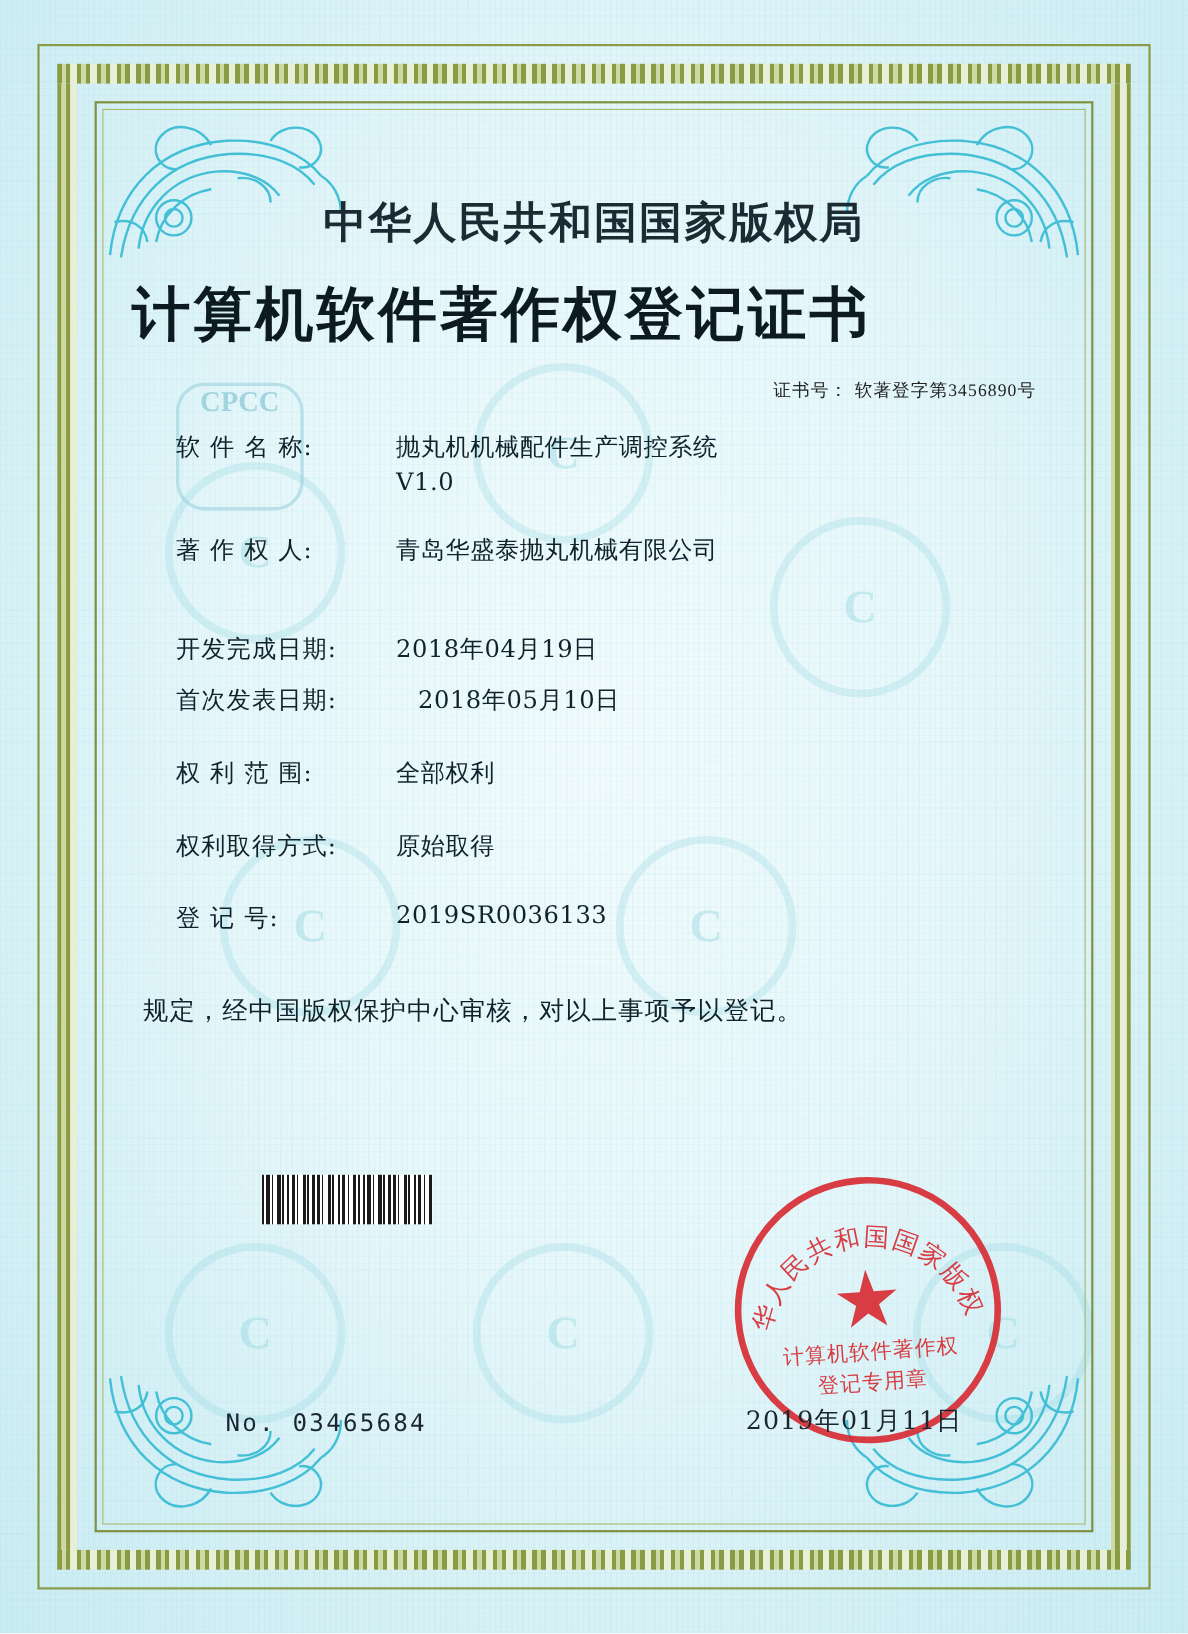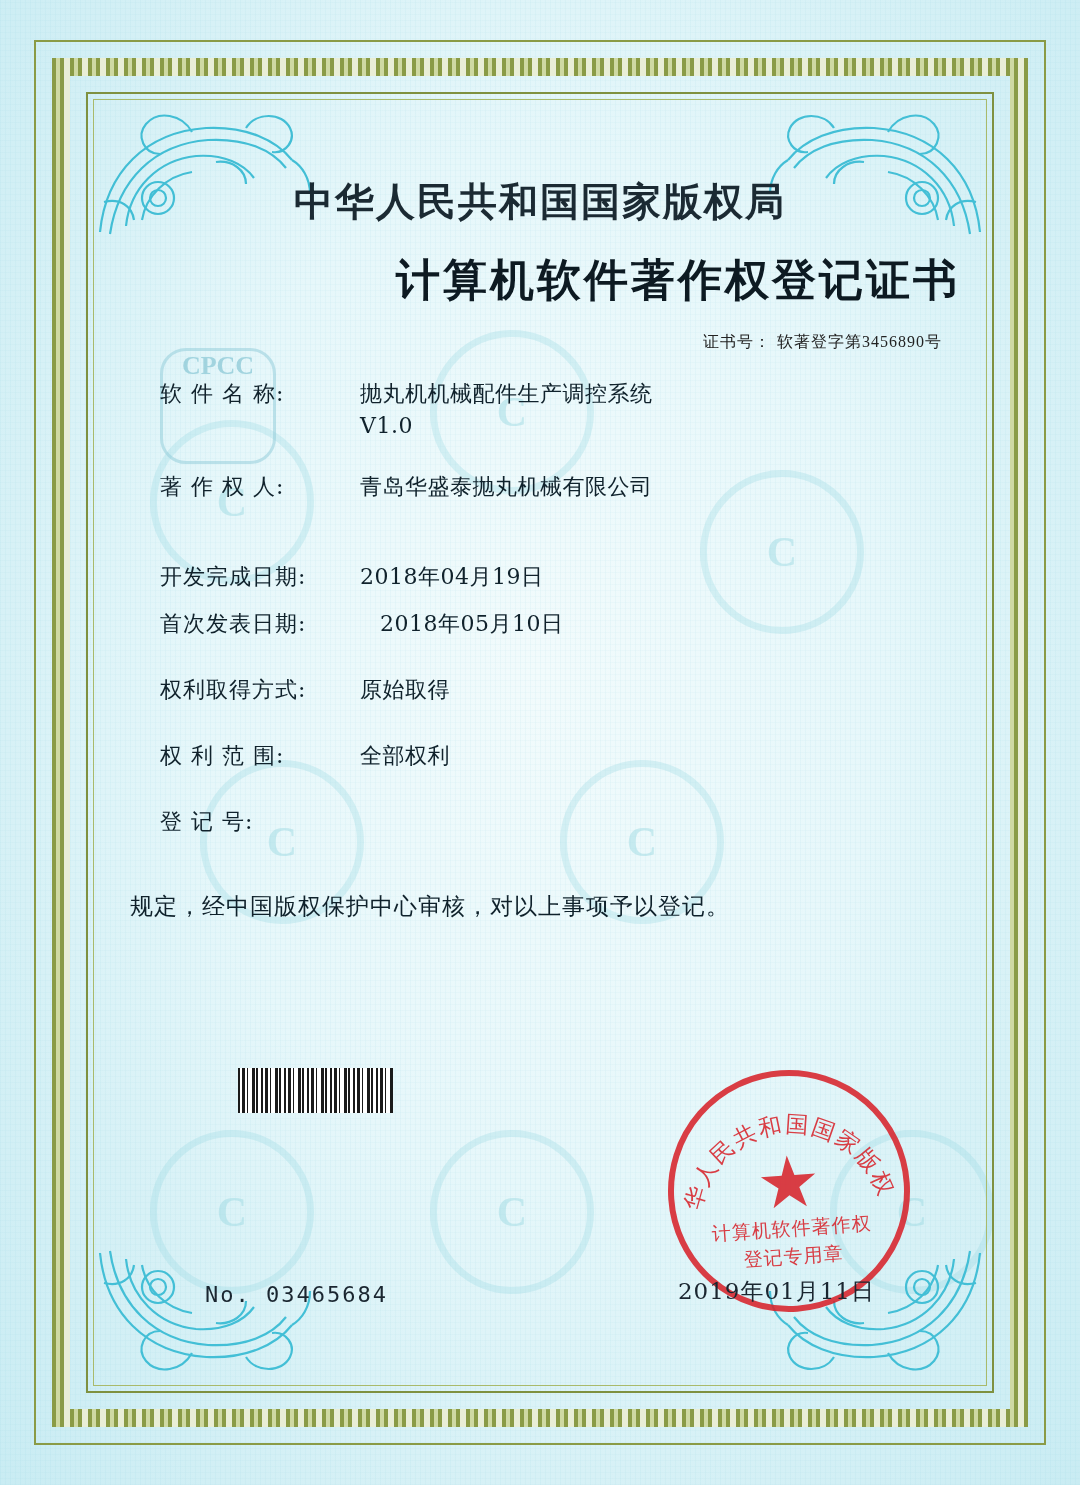--- a/index.html
+++ b/index.html
@@ -105,22 +105,22 @@
   .title-main {
     text-align: center;
     font-size: 39px;
     letter-spacing: 2px;
     color: #1b2a33;
     font-weight: bold;
     font-family: "DejaVu Serif", "Liberation Serif", serif;
     margin-bottom: 22px;
   }
   .title-sub {
-    text-align: right;
-    font-size: 44px;
+    text-align: left;
+    font-size: 53px;
     letter-spacing: 3px;
     color: #0d1a22;
     font-weight: bold;
     font-family: "DejaVu Serif", "Liberation Serif", serif;
   }
   .cert-no {
     text-align: right;
     font-size: 16px;
     color: #222;
     margin-top: 22px;
@@ -387,31 +387,32 @@
         <div class="field-label">开发完成日期:</div>
         <div class="field-value">2018年04月19日</div>
       </div>
 
       <div class="field-row" style="margin-bottom:36px;gap:20px;">
         <div class="field-label">首次发表日期:</div>
         <div class="field-value">2018年05月10日</div>
       </div>
 
       <div class="field-row" style="margin-bottom:36px;">
+        <div class="field-label">权 利 范 围:</div>
+        <div class="field-value">全部权利</div>
+      </div>
+
+      <div class="field-row" style="margin-bottom:36px;">
         <div class="field-label">权利取得方式:</div>
         <div class="field-value">原始取得</div>
       </div>
 
-      <div class="field-row" style="margin-bottom:36px;">
-        <div class="field-label">权 利 范 围:</div>
-        <div class="field-value">全部权利</div>
-      </div>
-
       <div class="field-row">
         <div class="field-label">登 记 号:</div>
+        <div class="field-value">2019SR0036133</div>
       </div>
 
     </div>
 
     <div class="statement">
       <span class="p2">规定，经中国版权保护中心审核，对以上事项予以登记。</span>
     </div>
 
   </div>
 

